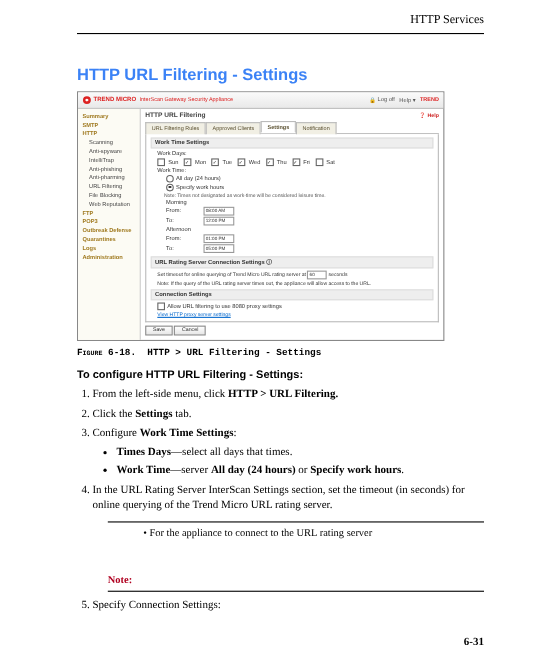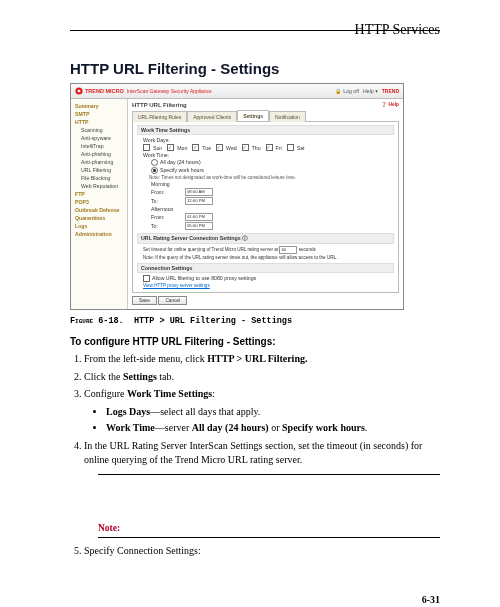--- a/index.html
+++ b/index.html
@@ -9,38 +9,38 @@
     color: #000;
     background: #fff;
     width: 500px;
     height: 607px;
     position: relative;
     box-sizing: border-box;
     padding: 28px 60px 22px 70px;
   }
   .header-right {
     position: absolute;
-    top: 22px;
+    top: 12px;
     right: 60px;
-    font-size: 14px;
+    font-size: 11px;
   }
   .header-rule {
     position: absolute;
     top: 30px;
     left: 70px;
     right: 60px;
     border-top: 0.8px solid #000;
     height: 0;
   }
   h1.section-title {
     font-family: Arial, Helvetica, sans-serif;
     font-weight: bold;
     font-size: 15px;
     margin: 32px 0 6px 0;
-    color: #0f172a;
+    color: #3b82f6;
   }
 
   
   .shot {
     width: 332px;
     border: 1px solid #888;
     font-family: Verdana, Arial, sans-serif;
     font-size: 5.2px;
     color: #333;
     background: #fff;
@@ -192,21 +192,21 @@
     font-size: 9.5px;
     display: flex;
     gap: 10px;
   }
   .note-block .note-label { color: #b00020; font-weight: bold; flex-shrink:0;margin-top:44px; }
   .note-block .note-body { flex:1; line-height:1.35; }
   .note-body .dash { display:block; margin-left: 6px; text-indent:-6px; }
 
   .footer-pg {
     position: absolute;
-    bottom: 2px;
+    bottom: 18px;
     right: 60px;
     font-weight: bold;
     font-size: 10px;
   }
 </style>
 </head>
 <body>
 
 <div class="header-right">HTTP Services</div>
 <div class="header-rule"></div>
@@ -338,30 +338,31 @@
   <span class="fn">Figure 6-18.</span>&nbsp;&nbsp;<b>HTTP &gt; URL Filtering - Settings</b>
 </div>
 
 <div class="subhead">To configure HTTP URL Filtering - Settings:</div>
 
 <ol class="steps">
   <li><span>From the left-side menu, click </span><b>HTTP &gt; URL Filtering.</b></li>
   <li><span>Click the </span><b>Settings</b><span> tab.</span></li>
   <li><span>Configure </span><b>Work Time Settings</b><span>:</span>
     <ul class="bul">
-      <li><b>Logs Days</b><span>—select all days that apply.</span></li>
+      <li><b>Times Days</b><span>—select all days that times.</span></li>
       <li><b>Work Time</b><span>—server </span><b>All day (24 hours)</b><span> or </span><b>Specify work hours</b><span>.</span></li>
     </ul>
   </li>
   <li>In the URL Rating Server InterScan Settings section, set the timeout (in seconds) for online querying of the Trend Micro URL rating server.</li>
 </ol>
 
 <div class="note-block">
   <div class="note-label">Note:</div>
   <div class="note-body">
+    <span class="dash">• For the appliance to connect to the URL rating server</span>
   </div>
 </div>
 
 <ol class="steps" start="5">
   <li>Specify Connection Settings:</li>
 </ol>
 
 <div class="footer-pg">6-31</div>
 
 </body></html>

